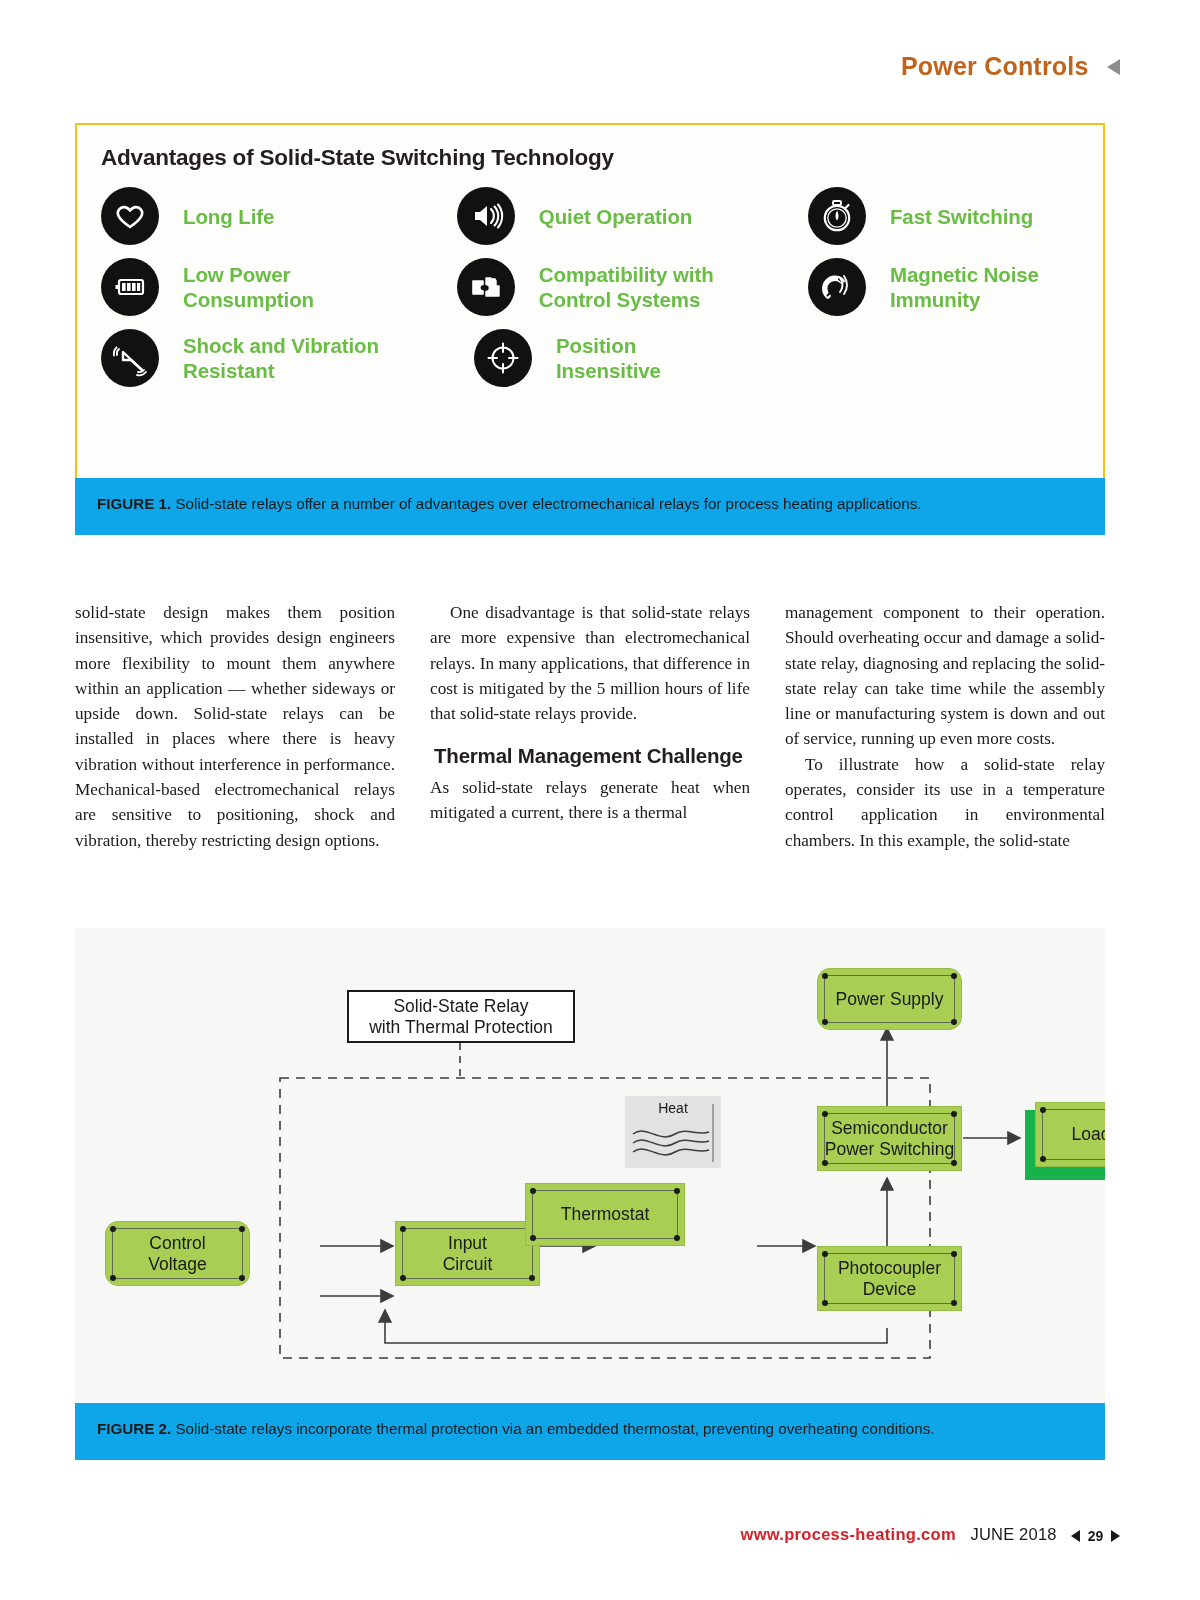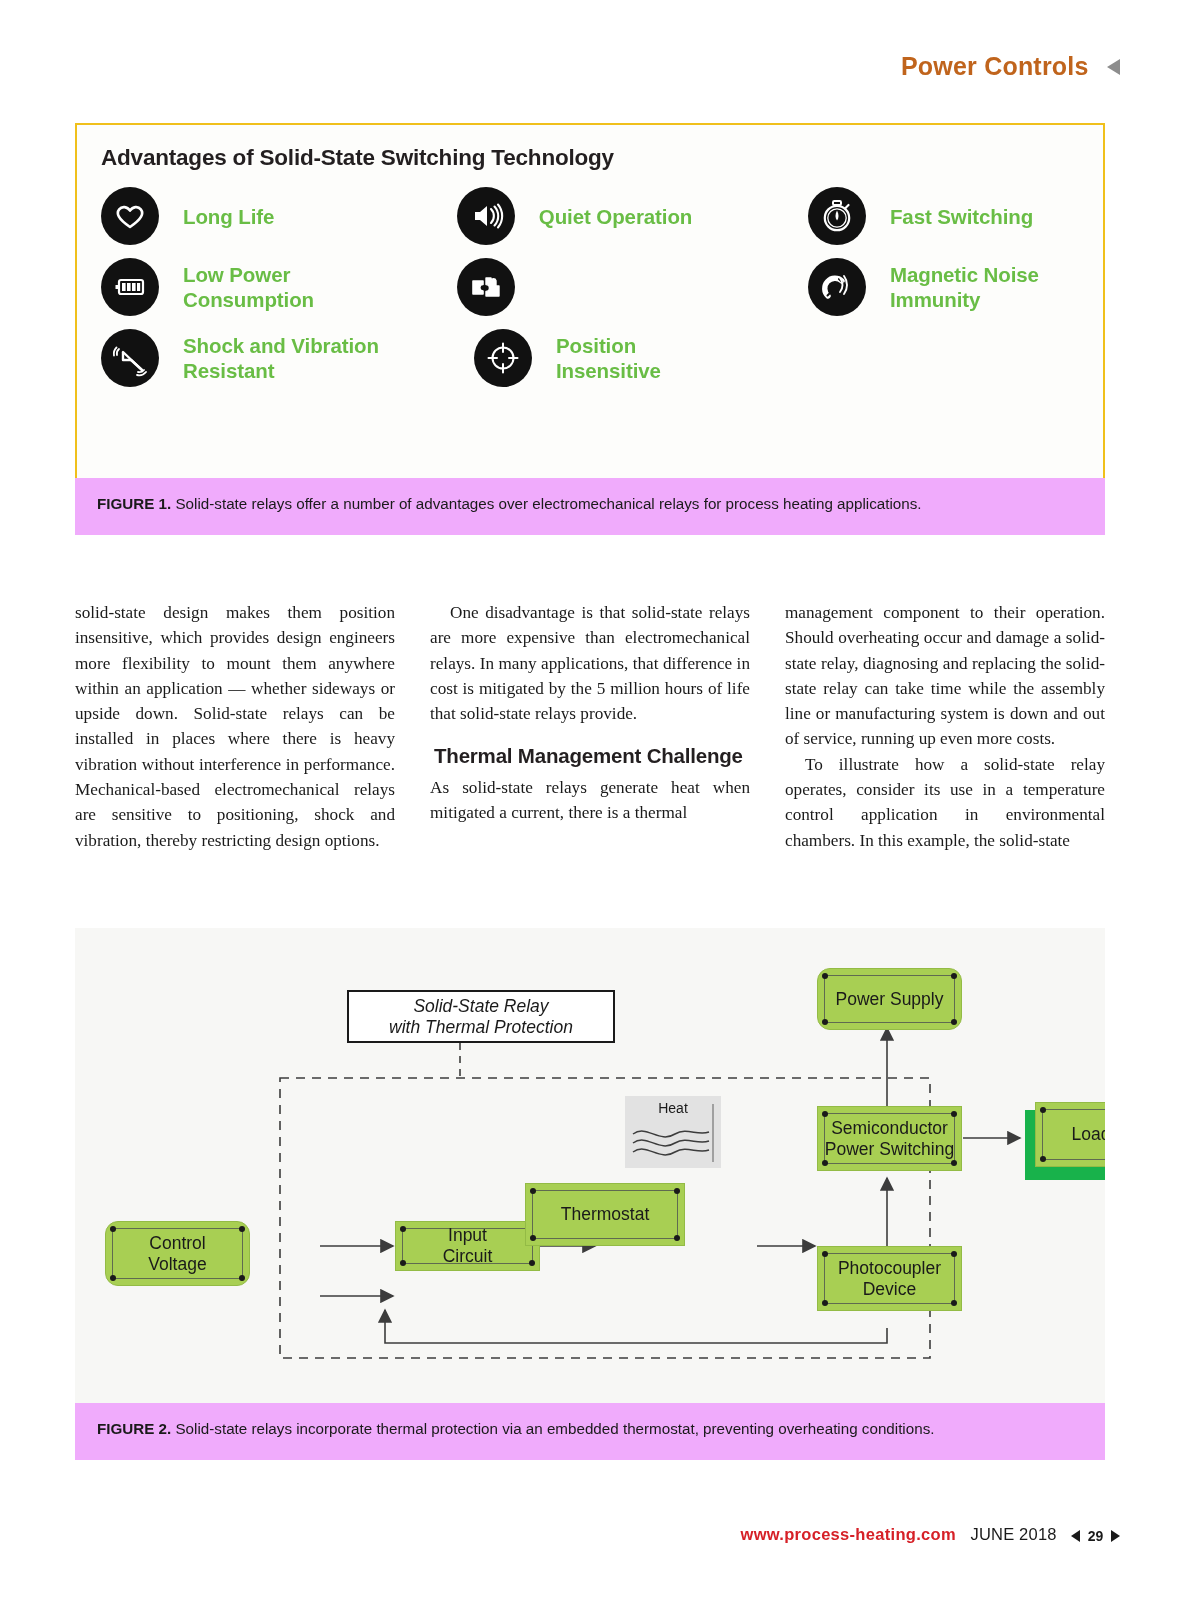--- a/index.html
+++ b/index.html
@@ -52,21 +52,21 @@
     background:#111111;flex:0 0 58px;
     display:flex;align-items:center;justify-content:center;
   }
   .adv-label{
     margin-left:24px;font-size:20.5px;line-height:1.22;
     color:#69bd45;font-weight:600;letter-spacing:-.1px;
   }
 
   
   .caption{
-    background:#f0abfc;box-sizing:border-box;
+    background:#0ea5e9;box-sizing:border-box;
     padding:16px 22px 20px 22px;
     font-size:15.2px;line-height:1.35;color:#1a1a1a;
     font-family:"Liberation Sans", sans-serif;
   }
   .caption b{font-weight:bold;}
 
   
   .cols{
     position:absolute;left:75px;top:600px;width:1030px;
     display:flex;justify-content:space-between;
@@ -209,20 +209,21 @@
           <span class="adv-label">Low Power<br>Consumption</span>
         </div>
 
         <div class="adv-cell c2">
           <span class="adv-icon">
             <svg width="38" height="38" viewBox="0 0 38 38">
               <path d="M6 13 H16 V16.5 A2.6 2.6 0 0 0 16 23 V26 H6 Z" fill="#ffffff" stroke="#ffffff" stroke-width="1.6" stroke-linejoin="round"></path>
               <path d="M19 10 H24 V12.6 A2.6 2.6 0 0 1 29 12.6 V18 H32 V28 H19 V23.4 A2.6 2.6 0 0 0 19 16.6 Z" fill="#ffffff" stroke="#ffffff" stroke-width="1.4" stroke-linejoin="round"></path>
             </svg>
           </span>
+          <span class="adv-label">Compatibility with<br>Control Systems</span>
         </div>
 
         <div class="adv-cell c3">
           <span class="adv-icon">
             <svg width="38" height="38" viewBox="0 0 38 38">
               <path d="M10 28 A10 10 0 0 1 24 13" fill="none" stroke="#ffffff" stroke-width="5.4" stroke-linecap="round"></path>
               <path d="M9.5 27.5 L13 24" stroke="#111111" stroke-width="2" stroke-linecap="round"></path>
               <path d="M21 11 L24.5 14.5" stroke="#111111" stroke-width="2" stroke-linecap="round"></path>
               <path d="M22 24 A11 11 0 0 0 22 10" fill="none" stroke="#ffffff" stroke-width="1.9" stroke-linecap="round"></path>
               <path d="M26 26 A15 15 0 0 0 26 8" fill="none" stroke="#ffffff" stroke-width="1.9" stroke-linecap="round"></path>
@@ -308,21 +309,21 @@
         <path d="M812 340 L812 250" marker-end="url(#ah)"></path>
 
         <path d="M812 180 L812 100" marker-end="url(#ah)"></path>
 
         <path d="M888 210 L945 210" marker-end="url(#ah)"></path>
 
         <path d="M812 400 L812 415 L310 415 L310 382" marker-end="url(#ah)"></path>
       </g>
     </svg>
 
-    <div class="label-box" style="left:272px;top:62px;width:268px;height:53px;font-style:italic;">
+    <div class="label-box" style="left:272px;top:62px;width:228px;height:53px;">
       <div>
         <span>Solid-State Relay</span><br>
         <span>with Thermal Protection</span>
       </div>
     </div>
 
     <div class="heat-box" style="left:550px;top:168px;width:96px;height:72px;">
       <span class="heat-label">Heat</span>
       <svg width="96" height="72" style="position:absolute;left:0;top:0;">
         <g stroke="#3c3c3c" stroke-width="1.5" fill="none">
@@ -332,21 +333,21 @@
           <path d="M88 8 L88 66" stroke="#8a8a8a"></path>
         </g>
       </svg>
     </div>
 
     <div class="node rounded" style="left:30px;top:293px;width:145px;height:65px;">
       <span class="inner"><i></i></span>
       <span class="txt">Control<br>Voltage</span>
     </div>
 
-    <div class="node" style="left:320px;top:293px;width:145px;height:50px;">
+    <div class="node" style="left:320px;top:293px;width:145px;height:65px;">
       <span class="inner"><i></i></span>
       <span class="txt">Input<br>Circuit</span>
     </div>
 
     <div class="node" style="left:450px;top:255px;width:160px;height:63px;">
       <span class="inner"><i></i></span>
       <span class="txt">Thermostat</span>
     </div>
 
     <div class="node" style="left:742px;top:318px;width:145px;height:65px;">

